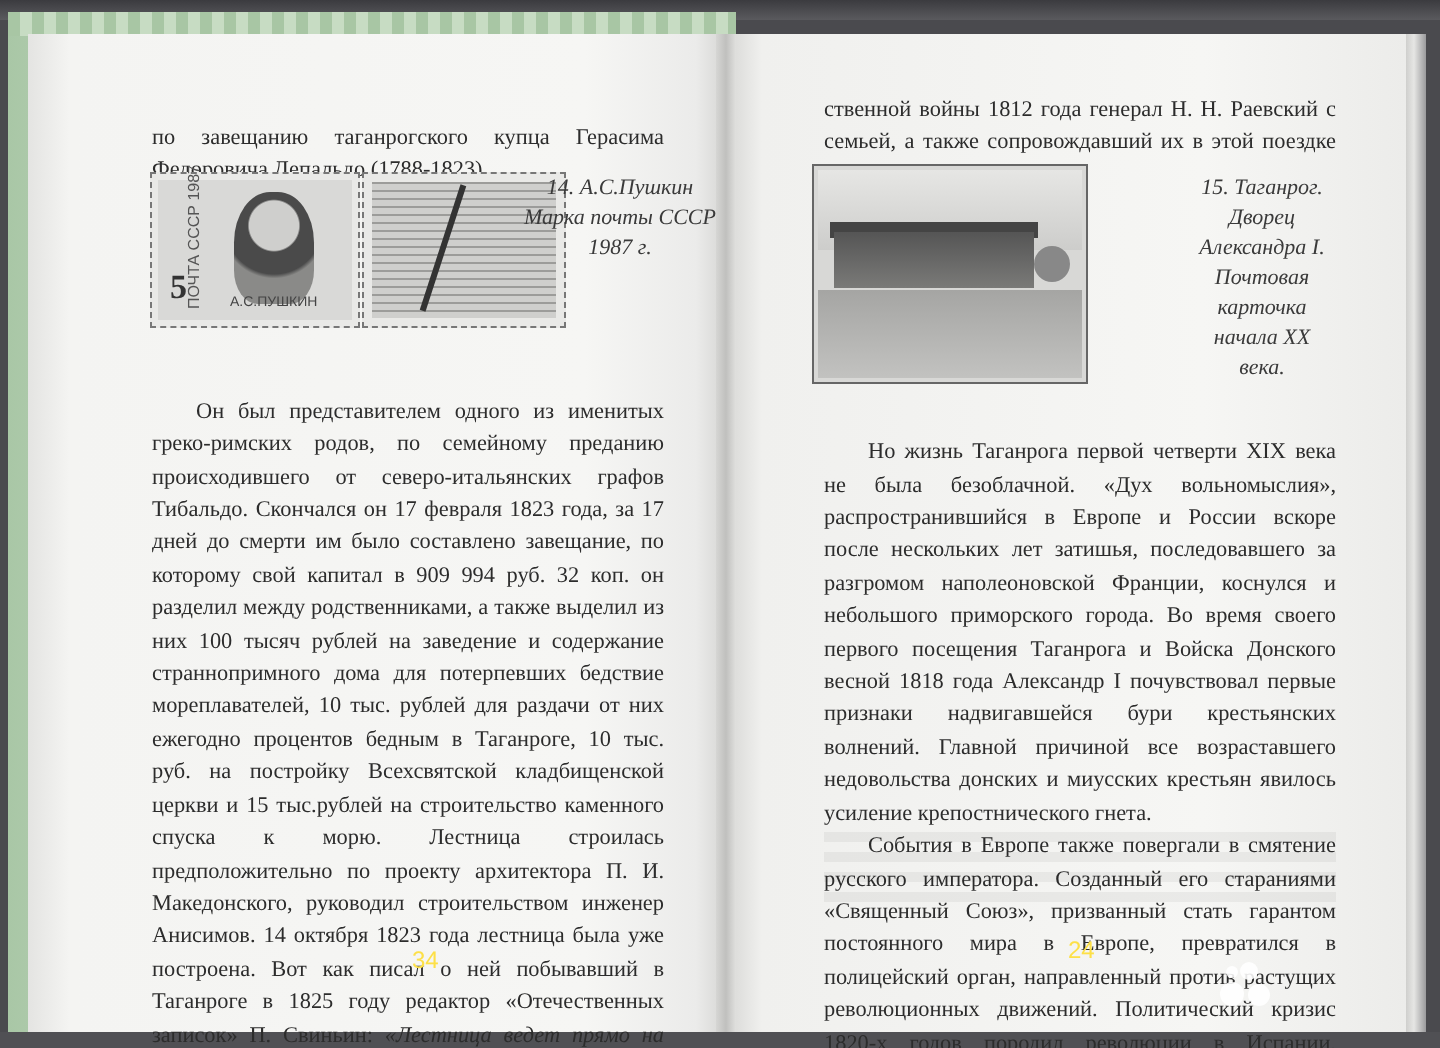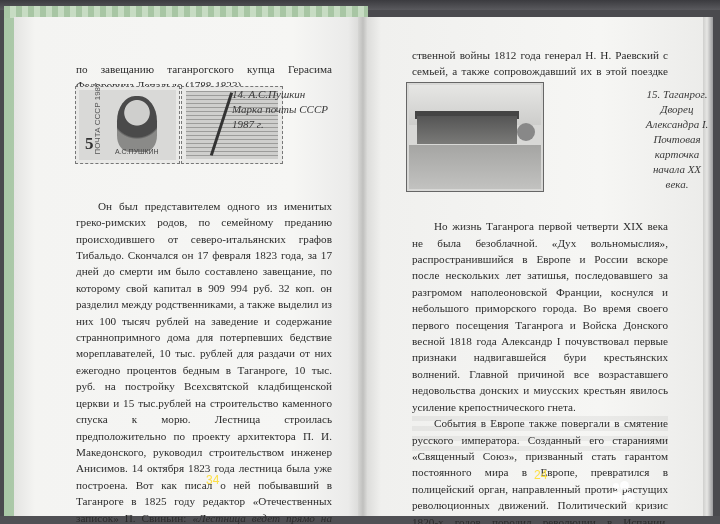--- a/index.html
+++ b/index.html
@@ -21,28 +21,28 @@
   .stamp{left:75px;top:86px;width:103px;height:76px;}
   .stamp2{left:181px;top:86px;width:100px;height:76px;}
   .stamp-inner{position:absolute;inset:3px;background:#d9d9d7;}
   .stamp-denom{position:absolute;left:6px;bottom:6px;font-size:17px;font-weight:bold;color:#333;}
   .stamp-country{position:absolute;left:-18px;top:24px;transform:rotate(-90deg);font-size:8px;color:#555;font-family:"Liberation Sans",sans-serif;}
   .stamp-name{position:absolute;left:36px;bottom:5px;font-size:7px;color:#444;font-family:"Liberation Sans",sans-serif;}
   .portrait{position:absolute;left:38px;top:6px;width:40px;height:56px;border-radius:45% 45% 30% 30%;background:radial-gradient(circle at 50% 30%,#cfcfcd 0 28%,#4a4a4a 30% 55%,#8a8a88 60%);}
   .manuscript{position:absolute;inset:4px;background:repeating-linear-gradient(0deg,#cfcfcd 0 3px,#9c9c9a 3px 4px);}
   .quill{position:absolute;left:38px;top:4px;width:3px;height:66px;background:#333;transform:rotate(18deg);}
   .caption{position:absolute;font-style:italic;font-size:11px;line-height:15px;color:#3a3a3a;text-align:center;}
-  .cap14{left:232px;top:87px;width:100px;text-align:left;}
+  .cap14{left:260px;top:87px;width:100px;text-align:center;}
   .postcard{left:406px;top:82px;width:136px;height:108px;border:1px solid #666;background:#d8d8d6;}
   .pc-sky{position:absolute;left:2px;top:2px;right:2px;height:40px;background:linear-gradient(#e6e6e4,#cdcdcb);}
   .pc-building{position:absolute;left:10px;top:33px;width:100px;height:28px;background:linear-gradient(#555,#7a7a78);}
   .pc-roof{position:absolute;left:8px;top:28px;width:104px;height:8px;background:#444;}
   .pc-ground{position:absolute;left:2px;top:62px;right:2px;bottom:2px;background:linear-gradient(#a5a5a3,#c2c2c0);}
   .pc-tree{position:absolute;left:110px;top:40px;width:18px;height:18px;border-radius:50%;background:#888;}
-  .cap15{left:596px;top:87px;width:70px;font-weight:normal;margin-left:46px;}
+  .cap15{left:596px;top:87px;width:70px;font-weight:normal;}
   .pageno{position:absolute;font-family:"Liberation Sans",sans-serif;font-size:12px;color:#fde047;}
   .pn34{left:206px;top:473px;}
   .pn35{left:534px;top:468px;}
   .ghost{position:absolute;left:412px;top:412px;width:256px;height:44px;background:repeating-linear-gradient(0deg,transparent 0 5px,rgba(0,0,0,0.05) 5px 10px);}
   .watermark{position:absolute;left:610px;top:481px;font-family:"Liberation Sans",sans-serif;font-size:28px;font-weight:bold;color:rgba(255,255,255,0.88);letter-spacing:-0.5px;display:flex;align-items:center;gap:4px;}
   .wm-dots{position:relative;width:26px;height:24px;}
   .wm-dots span{position:absolute;border-radius:50%;background:rgba(255,255,255,0.88);}
   .shadow-top{position:absolute;left:0;top:0;width:720px;height:10px;background:linear-gradient(#3b3b3f,#5a5a5e);}
   .shadow-bottom{position:absolute;left:0;top:516px;width:720px;height:8px;background:#505054;}
 </style>

